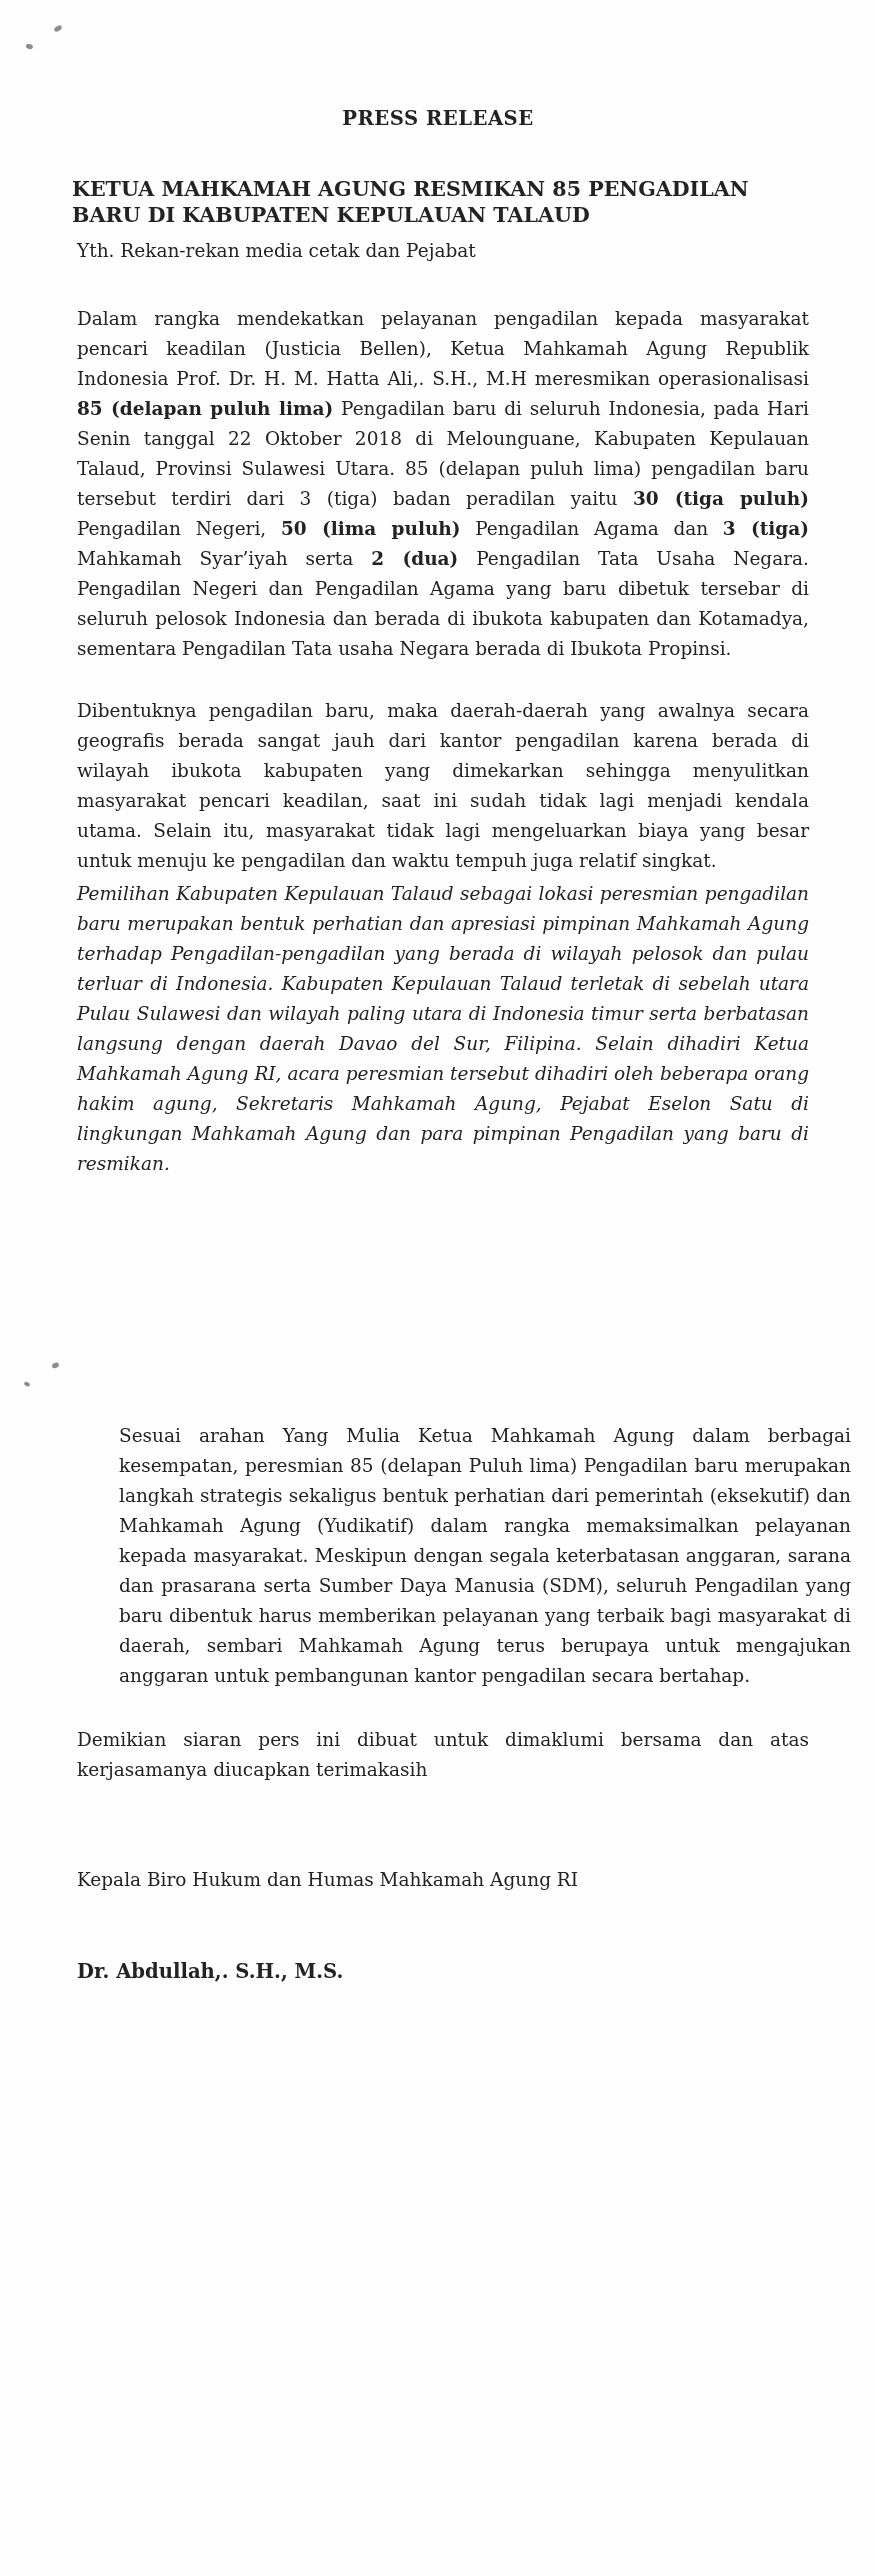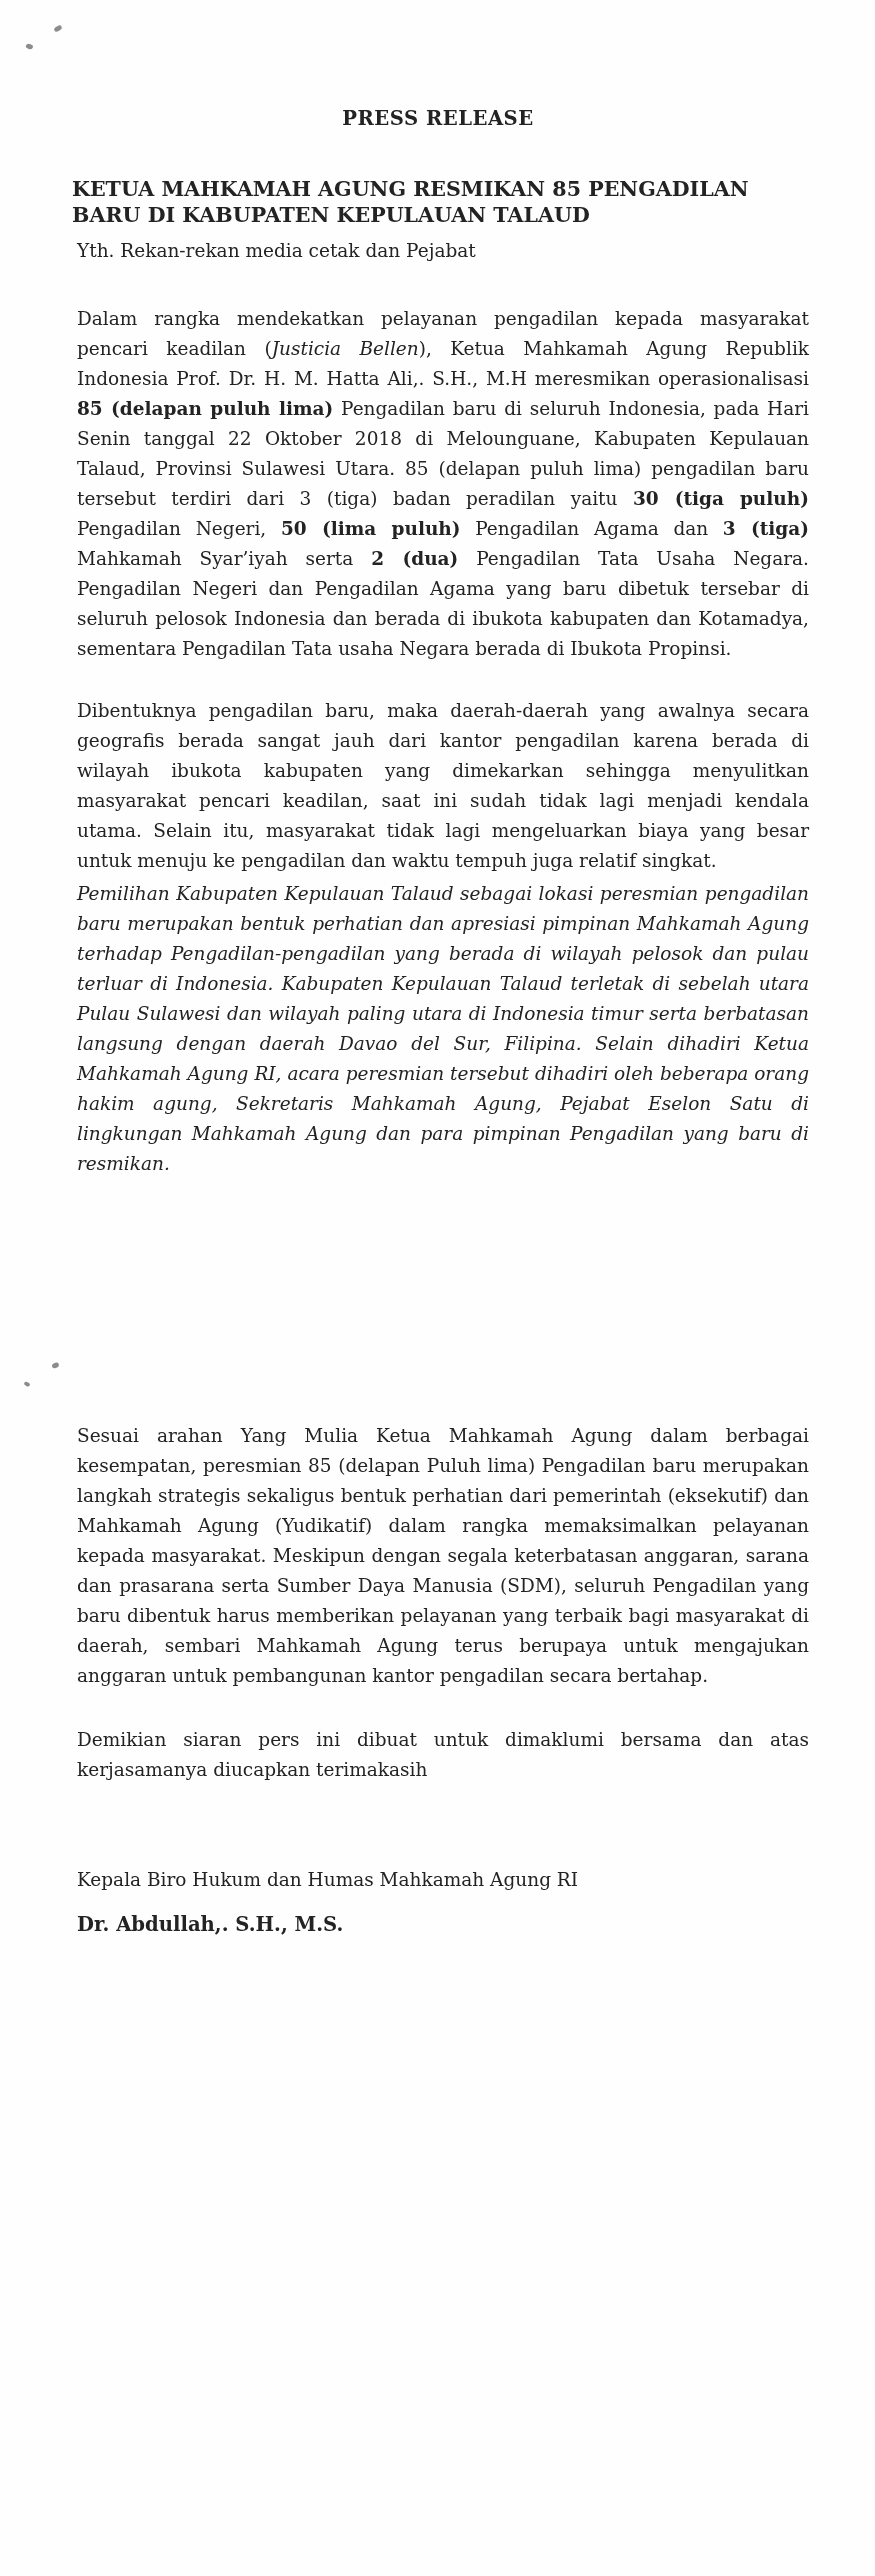--- a/index.html
+++ b/index.html
@@ -46,40 +46,40 @@
   }
   .para {
     font-size: 18.5px;
     line-height: 30px;
     text-align: justify;
     text-align-last: left;
   }
   .p1 { top: 304px; }
   .p2 { top: 696px; }
   .p3 { top: 879px; font-style: italic; }
-  .p4 { top: 1421px; }
+  .p4 { top: 1421px; margin-left: 42px; }
   .p5 { top: 1725px; }
   .date-line {
     top: 1813px;
     font-size: 18.5px;
     line-height: 26px;
   }
   .sender {
     top: 1867px;
     font-size: 18.5px;
     line-height: 26px;
   }
   .signatory {
-    top: 1912px;
+    top: 1959px;
     font-size: 19.6px;
     font-weight: bold;
     line-height: 26px;
   }
   .b { font-weight: bold; }
-  .i { font-style: italic; }
+  .i { }
   .speck {
     position: absolute;
     background: #6f6f6f;
     opacity: 0.8;
     border-radius: 55% 40% 50% 45%;
   }
   .s1 { left: 54px; top: 26px;   width: 8.2px; height: 5.2px; transform: rotate(-25deg); }
   .s2 { left: 26px;  top: 44px;   width: 6.7px; height: 4.6px;  transform: rotate(18deg); }
   .s3 { left: 52px; top: 1363px; width: 6.7px; height: 5.2px; transform: rotate(-20deg); }
   .s4 { left: 24px;  top: 1382px; width: 5.7px; height: 4.1px;  transform: rotate(30deg); }

